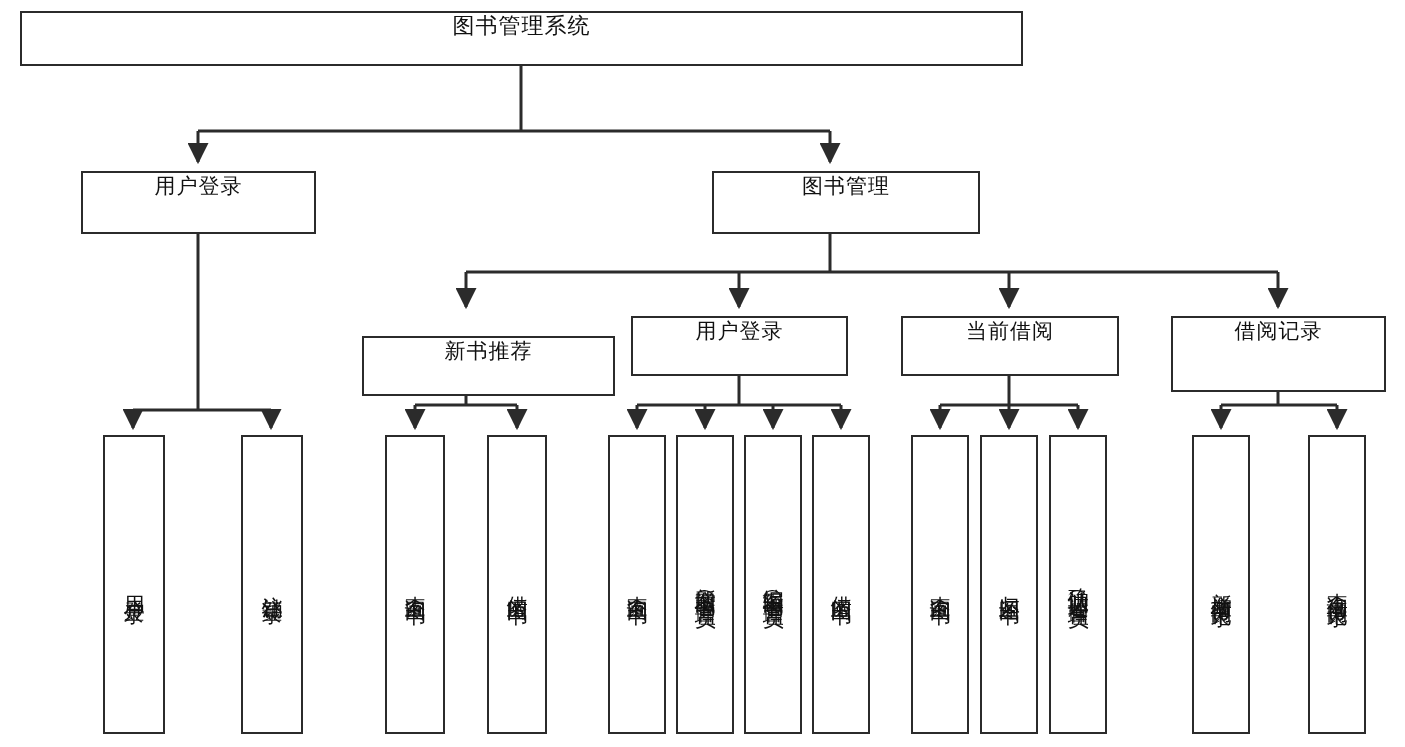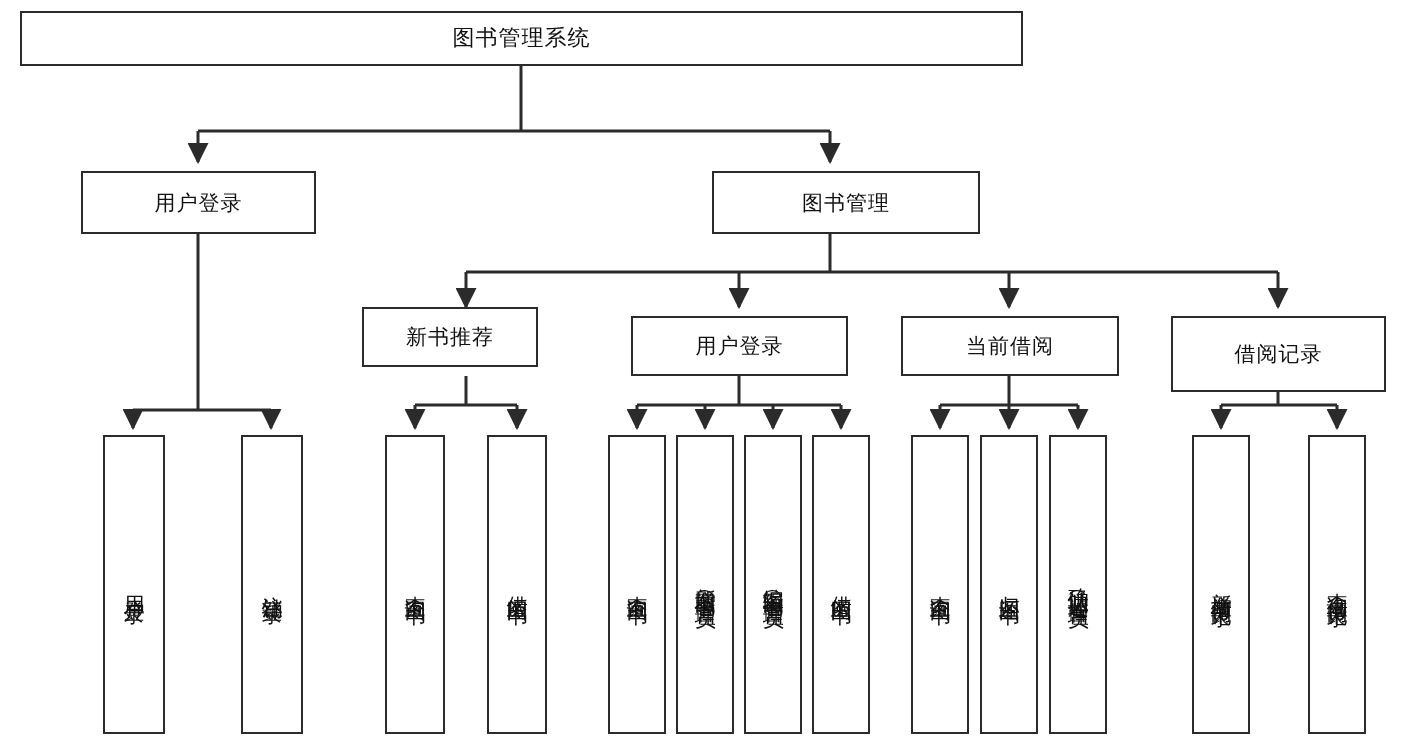--- a/index.html
+++ b/index.html
@@ -24,21 +24,21 @@
     width: 1405px;
     height: 747px;
     pointer-events: none;
   }
   .node {
     position: absolute;
     box-sizing: border-box;
     background: #ffffff;
     border: 2.5px solid #2b2b2b;
     display: flex;
-    align-items: center;
+    align-items: flex-start;
     justify-content: center;
     color: #111111;
     z-index: 2;
   }
   .node-h {
     font-size: 21px;
     letter-spacing: 1px;
     line-height: 1.2;
     white-space: nowrap;
   }
@@ -133,21 +133,21 @@
     <span>图书管理系统</span>
   </div>
 
   <div class="node node-h" style="left:81px; top:171px; width:235px; height:63px;">
     <span>用户登录</span>
   </div>
   <div class="node node-h" style="left:712px; top:171px; width:268px; height:63px;">
     <span>图书管理</span>
   </div>
 
-  <div class="node node-h" style="left:362px; top:307px; width:176px; height:60px;">
+  <div class="node node-h" style="left:362px; top:336px; width:253px; height:60px;">
     <span>新书推荐</span>
   </div>
   <div class="node node-h" style="left:631px; top:316px; width:217px; height:60px;">
     <span>用户登录</span>
   </div>
   <div class="node node-h" style="left:901px; top:316px; width:218px; height:60px;">
     <span>当前借阅</span>
   </div>
   <div class="node node-h" style="left:1171px; top:316px; width:215px; height:76px;">
     <span>借阅记录</span>

